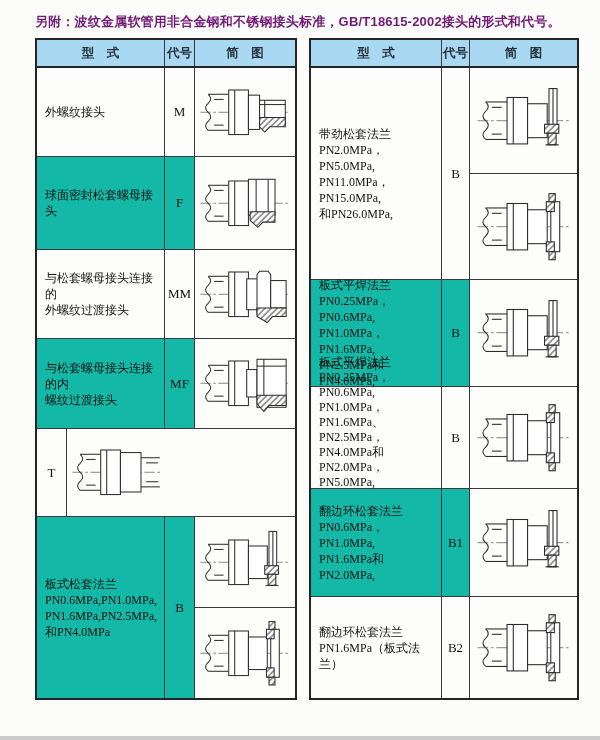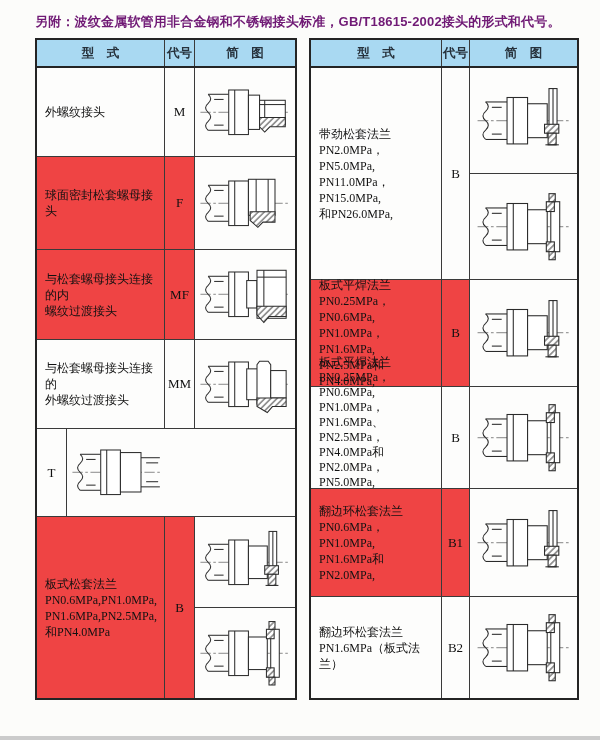--- a/index.html
+++ b/index.html
@@ -46,21 +46,21 @@
     font-family: "Liberation Serif", serif;
     font-size: 12px; line-height: 16px;
     white-space: pre-line; color:#111;
   }
   .code-cell {
     display:flex; align-items:center; justify-content:center;
     font-family: "Liberation Serif", serif;
     font-size: 13px; color:#111;
   }
   .diag-cell { background:#fdfdfc; display:flex; align-items:center; justify-content:center; }
-  .row.hl .t-cell, .row.hl .code-cell { background: #ef4444; }
+  .row.hl .t-cell, .row.hl .code-cell { background: #14b8a6; }
   .diag-stack { display:flex; flex-direction:column; align-items:stretch; }
   .diag-stack .sub { flex:1; display:flex; align-items:center; justify-content:center; border-bottom:1px solid #3a3a3a; }
   .diag-stack .sub:last-child { border-bottom:none; }
   .dwg { width: 96px; height: auto; display:block; }
   .right .dwg { width: 100px; }
   .cl { stroke:#555; stroke-width:0.8; stroke-dasharray:12 3 3 3; }
   .bottom-strip { position:absolute; left:0; bottom:0; width:600px; height:4px; background:#cbcbcb; }
 </style>
 </head>
 <body>
@@ -175,40 +175,40 @@
         <div class="cell c-type t-cell">球面密封松套螺母接头</div>
         <div class="cell c-code code-cell">F</div>
         <div class="cell c-diag diag-cell">
           <svg class="dwg" viewBox="0 0 112 80">
             <line class="cl" x1="4" y1="40" x2="108" y2="40"></line>
               <use href="#sym-f"></use>
           </svg>
         </div>
       </div>
 
+      <div class="row" style="height:89px">
+        <div class="cell c-type t-cell">与松套螺母接头连接的
+外螺纹过渡接头</div>
+        <div class="cell c-code code-cell">MM</div>
+        <div class="cell c-diag diag-cell">
+          <svg class="dwg" viewBox="0 0 112 80">
+            <line class="cl" x1="4" y1="40" x2="108" y2="40"></line>
+              <use href="#sym-mm"></use>
+          </svg>
+        </div>
+      </div>
+
       <div class="row hl" style="height:90px">
         <div class="cell c-type t-cell">与松套螺母接头连接的内
 螺纹过渡接头</div>
         <div class="cell c-code code-cell">MF</div>
         <div class="cell c-diag diag-cell">
           <svg class="dwg" viewBox="0 0 112 80">
             <line class="cl" x1="4" y1="40" x2="108" y2="40"></line>
               <use href="#sym-mf"></use>
-          </svg>
-        </div>
-      </div>
-
-      <div class="row" style="height:89px">
-        <div class="cell c-type t-cell">与松套螺母接头连接的
-外螺纹过渡接头</div>
-        <div class="cell c-code code-cell">MM</div>
-        <div class="cell c-diag diag-cell">
-          <svg class="dwg" viewBox="0 0 112 80">
-            <line class="cl" x1="4" y1="40" x2="108" y2="40"></line>
-              <use href="#sym-mm"></use>
           </svg>
         </div>
       </div>
 
       <div class="row" style="height:88px">
         <div class="cell c-code code-cell">T</div>
         <div class="cell c-diag diag-cell">
           <svg class="dwg" viewBox="0 0 112 80">
             <line class="cl" x1="4" y1="40" x2="108" y2="40"></line>
               <use href="#sym-t"></use>

